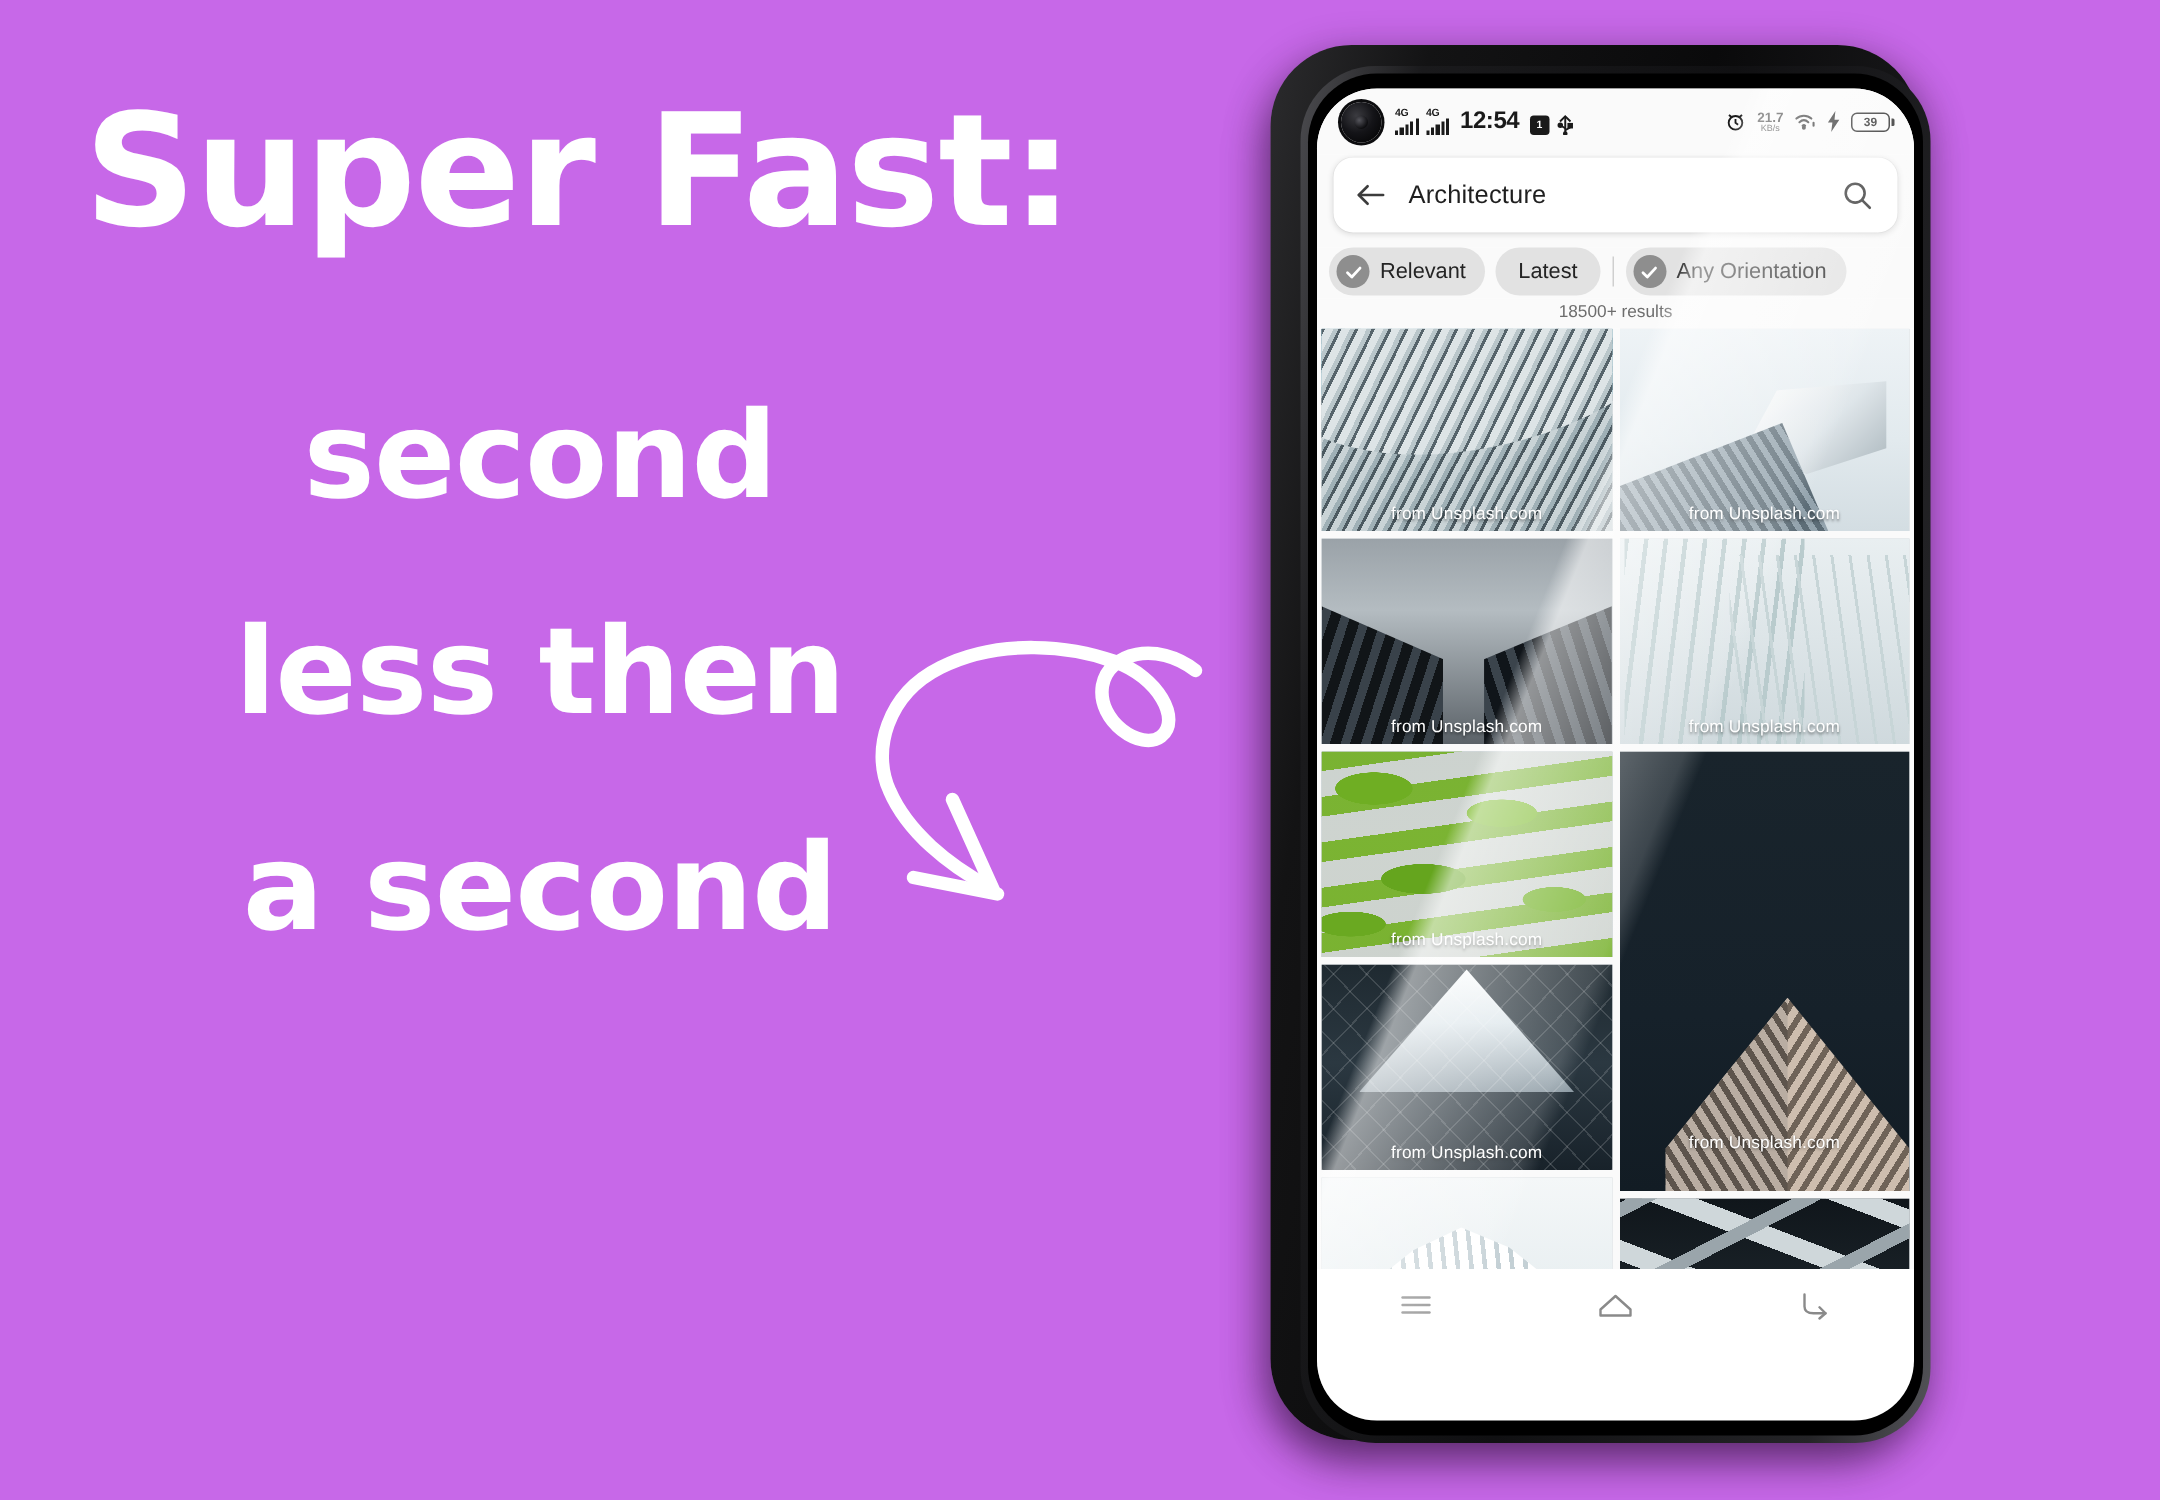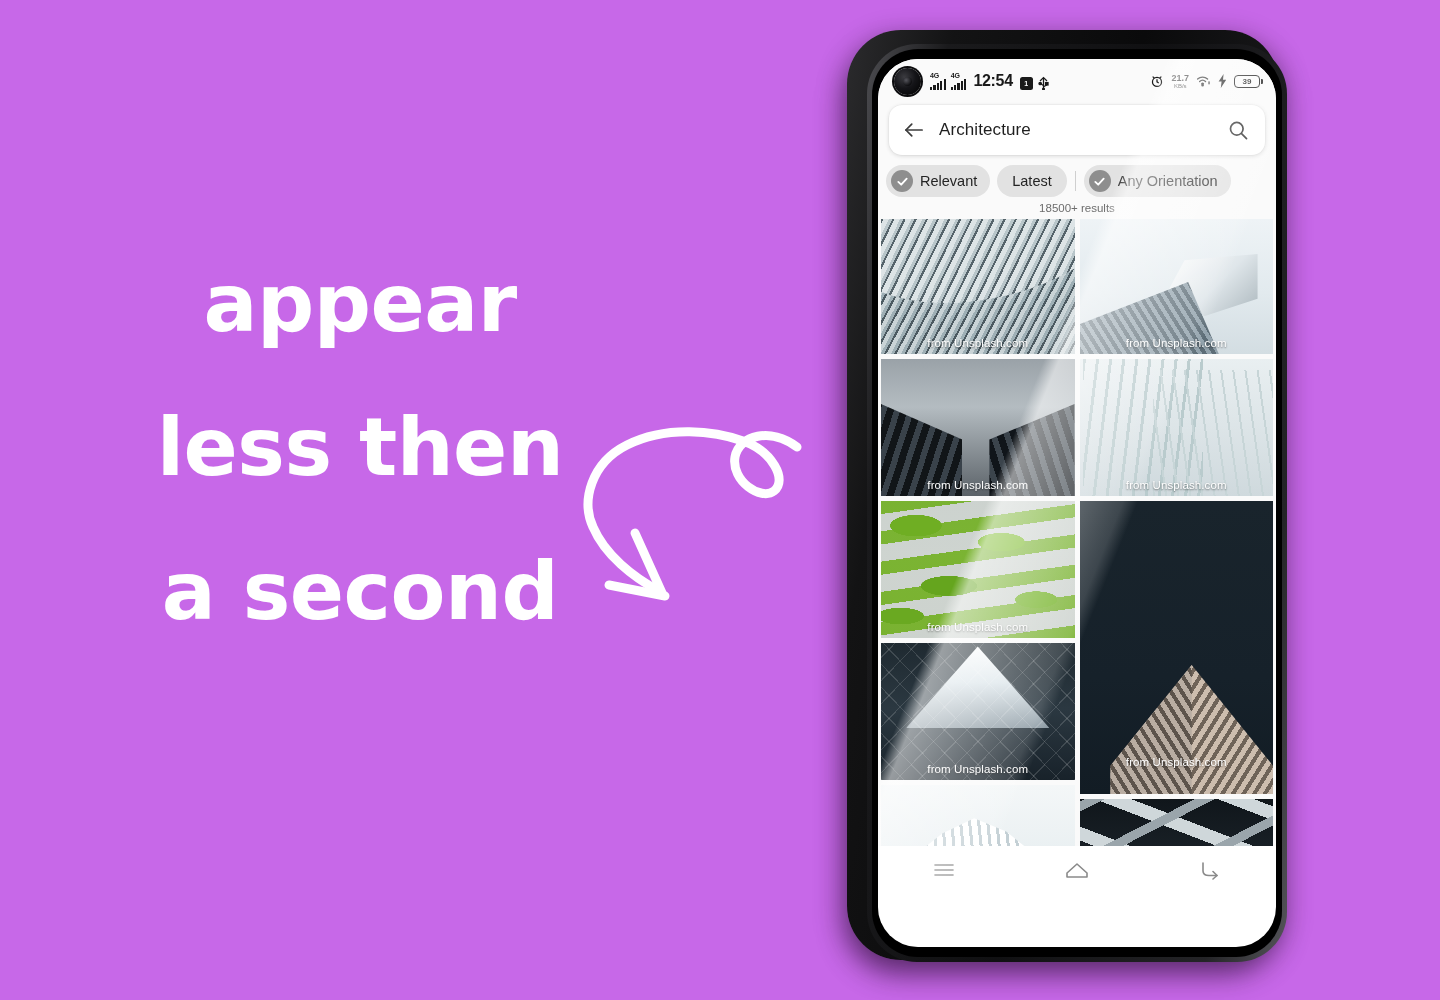--- a/index.html
+++ b/index.html
@@ -330,23 +330,24 @@
     display:flex; align-items:center; justify-content:space-around;
     position:relative; z-index:6;
   }
   .nav-btn { width:46px; height:34px; display:flex; align-items:center; justify-content:center; }
 </style>
 </head>
 <body style="background: rgb(199, 104, 232);">
 
 <div class="promo">
 
+  <div class="promo-headline">Super Fast:</div>
 
   <div class="promo-lines">
-    <div class="promo-line">appear</div>
+    <div class="promo-line">second</div>
     <div class="promo-line">less then</div>
     <div class="promo-line">a second</div>
   </div>
 
   <svg class="arrow-doodle" viewBox="0 0 260 200">
     <g fill="none" stroke="#ffffff" stroke-width="9" stroke-linecap="round" stroke-linejoin="round">
       <path d="M222,42 C196,22 164,30 160,52 C156,76 186,96 199,86 C213,75 197,46 168,36
                C140,26 92,20 52,40 C16,58 6,96 18,122 C30,150 58,172 84,186"></path>
       <path d="M60,128 L88,190"></path>
       <path d="M34,180 L90,191"></path>

